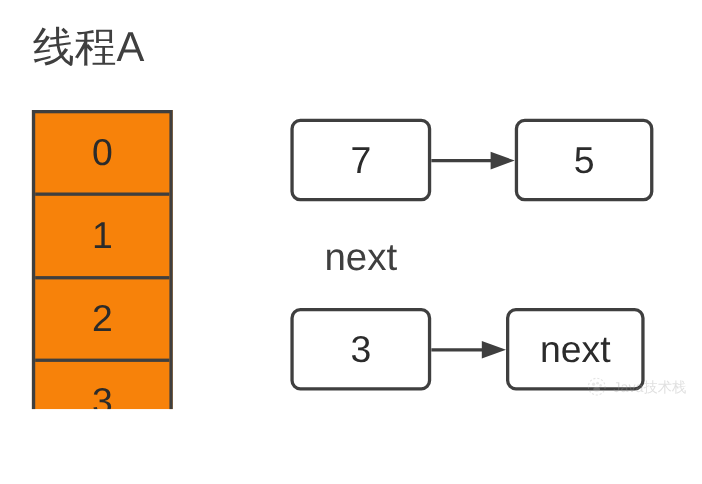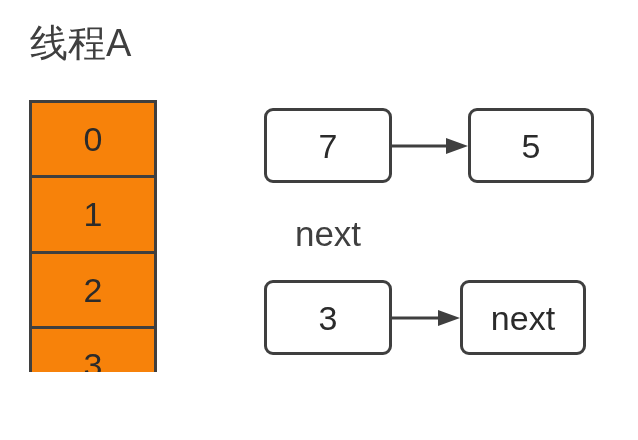--- a/index.html
+++ b/index.html
@@ -207,14 +207,26 @@
       </svg>
     </div>
 
     <div class="node-box box-target">
       <span class="node-value">next</span>
     </div>
 
     <div class="pointer-label">e</div>
   </div>
 
+  <div class="watermark">
+    <span class="watermark-logo">
+      <svg width="17" height="17" viewBox="0 0 17 17" xmlns="http://www.w3.org/2000/svg">
+        <circle cx="8.5" cy="8.5" r="7.6" fill="none" stroke="#a8a8a8" stroke-width="1" stroke-dasharray="2 1.6"></circle>
+        <circle cx="5.6" cy="6.3" r="1.5" fill="#b5b5b5"></circle>
+        <circle cx="9.2" cy="5.3" r="1.3" fill="#b5b5b5"></circle>
+        <circle cx="12.0" cy="7.4" r="1.2" fill="#b5b5b5"></circle>
+        <ellipse cx="8.4" cy="10.9" rx="3.0" ry="2.3" fill="#b5b5b5"></ellipse>
+      </svg>
+    </span>
+    <span class="watermark-text">Java技术栈</span>
+  </div>
 
 </div>
 
 </body></html>

